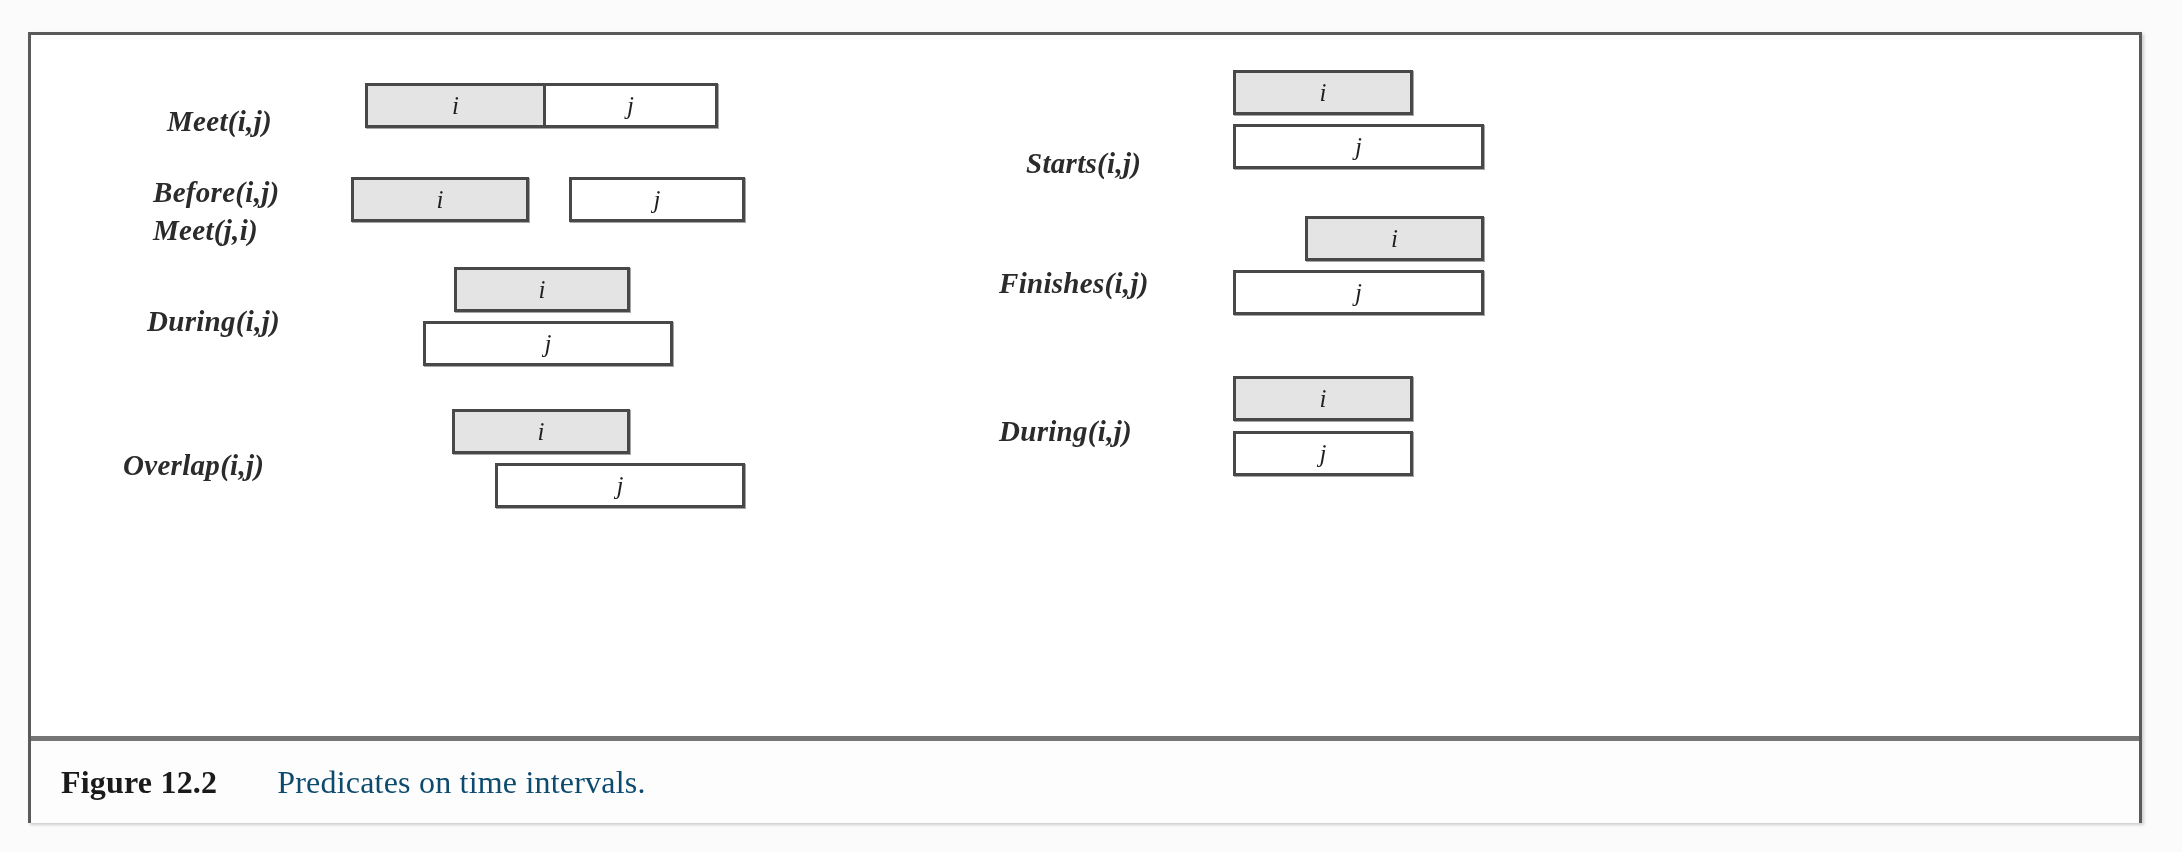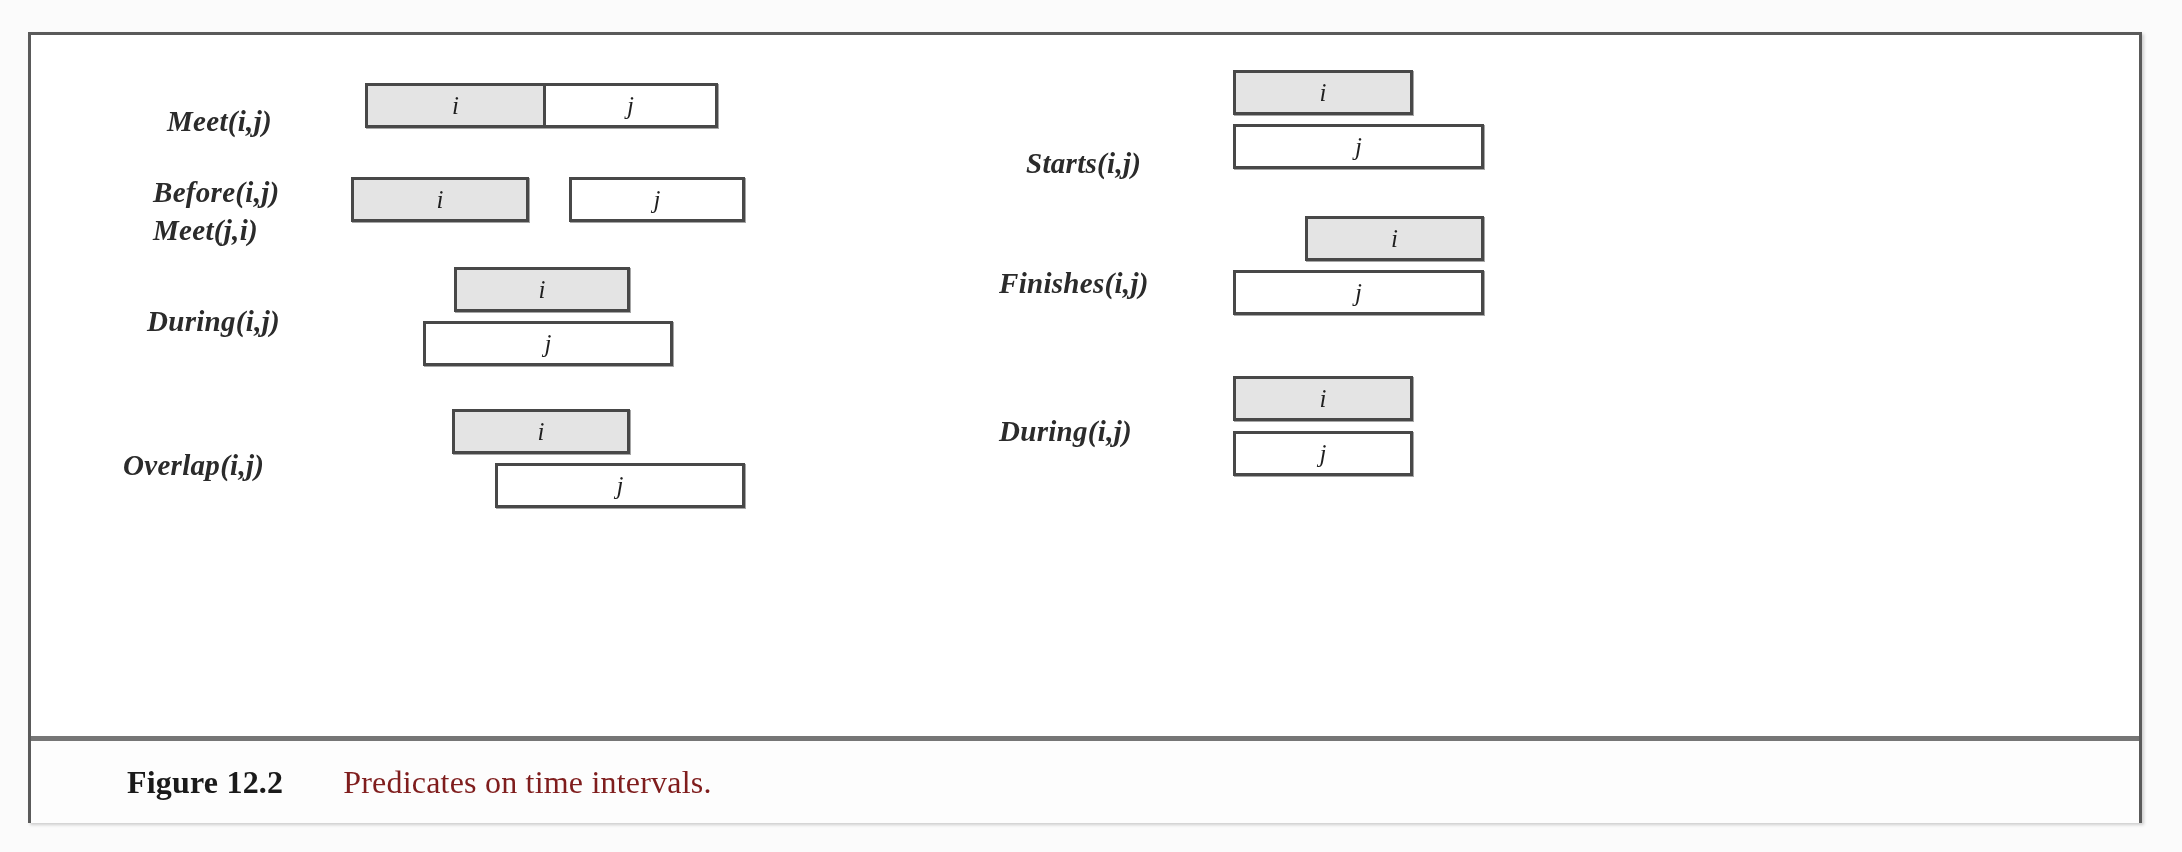--- a/index.html
+++ b/index.html
@@ -99,37 +99,37 @@
     position: absolute;
     left: 0;
     top: 706px;
     width: 100%;
     height: 82px;
     background: #fdfdfd;
     display: flex;
     align-items: center;
   }
   #caption-inner {
-    padding-left: 96px;
+    padding-left: 30px;
     display: flex;
     align-items: baseline;
     white-space: nowrap;
   }
   #caption-figure-number {
     font-family: "Liberation Serif", "DejaVu Serif", serif;
     font-weight: 700;
     font-size: 32px;
     color: #1a1a1a;
     letter-spacing: 0.2px;
   }
   #caption-text {
     font-family: "Liberation Serif", "DejaVu Serif", serif;
     font-weight: 400;
     font-size: 32px;
-    color: #7f1d1d;
+    color: #0c4a6e;
     margin-left: 60px;
     letter-spacing: 0.2px;
   }
 </style>
 </head>
 <body>
 
 <div id="page">
   <div id="figure-frame">
 

